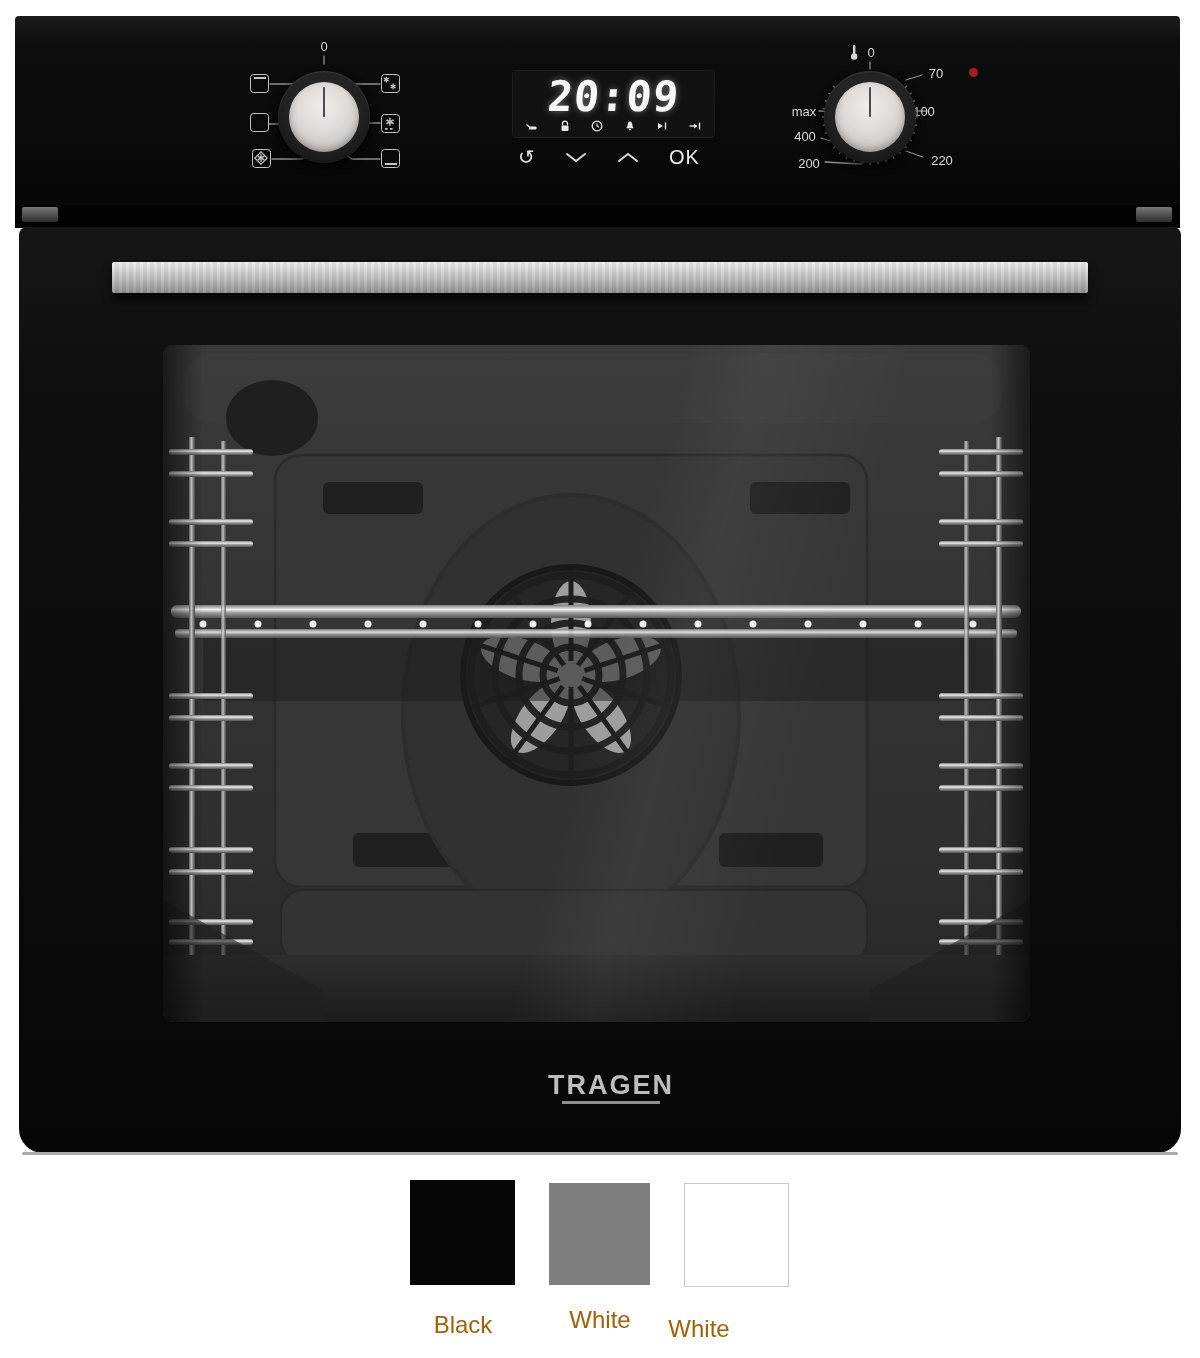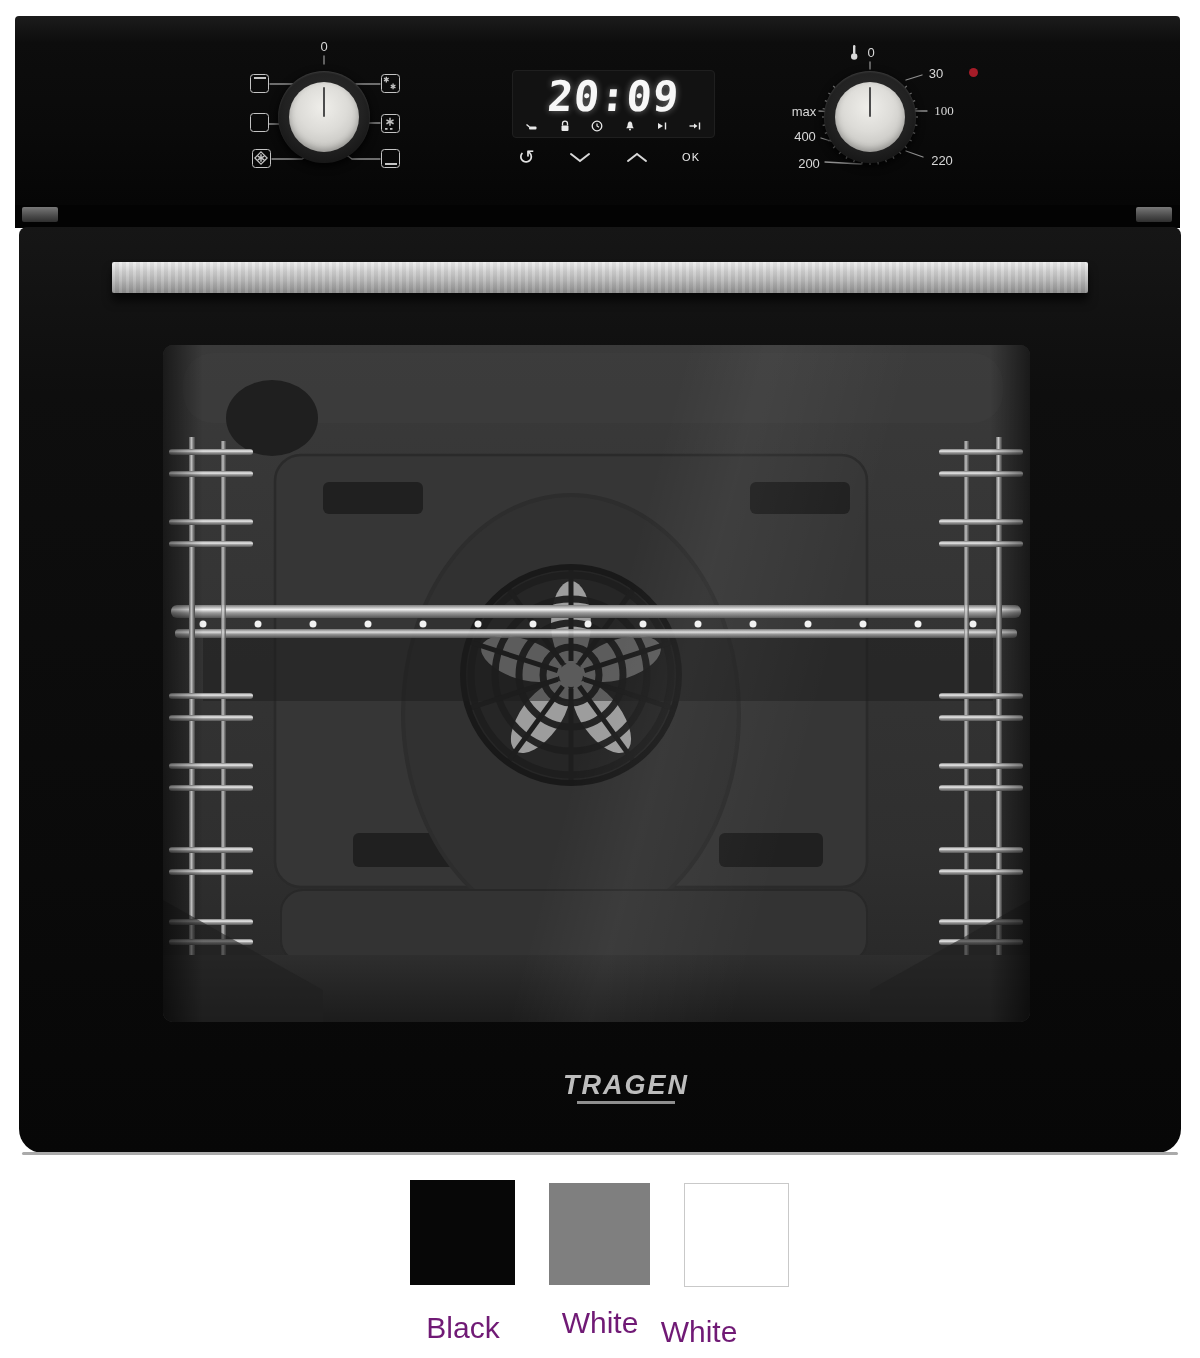--- a/index.html
+++ b/index.html
@@ -24,46 +24,46 @@
   .solid-bottom{position:absolute;bottom:2px;left:2.5px;right:2.5px;height:0;border-top:2px solid #c4c4c4;}
   .display{position:absolute;left:497px;top:54px;width:203px;height:68px;background:#121212;
     border:1px solid #1f1f1f;border-radius:4px;}
   .display-time{position:absolute;top:1px;left:0;right:0;text-align:center;
     font-family:"DejaVu Sans Mono",monospace;font-weight:bold;font-size:42px;color:#f7f7f7;
     transform:skewX(-5deg);text-shadow:0 0 7px rgba(255,255,255,.4);letter-spacing:1px;}
   .status-row{position:absolute;left:12px;right:12px;bottom:4px;display:flex;justify-content:space-between;align-items:center;}
   .btn-row{position:absolute;left:503px;top:130px;width:182px;height:22px;display:flex;
     justify-content:space-between;align-items:center;color:#e2e2e2;}
   .cycle-glyph{font-size:20px;line-height:20px;color:#e2e2e2;transform:scaleX(-1);}
-  .ok-label{font-size:11px;letter-spacing:1px;color:#ececec;}
+  .ok-label{font-size:20px;letter-spacing:1px;color:#ececec;}
   .indicator{position:absolute;left:954px;top:52px;width:9px;height:9px;border-radius:50%;}
   
   .gap{position:absolute;left:15px;top:205px;width:1165px;height:23px;background:#030303;}
   .hinge{position:absolute;top:207px;width:36px;height:15px;border-radius:2px;
     background:linear-gradient(180deg,#787878,#4a4a4a 60%,#2e2e2e);}
   
   .door{position:absolute;left:19px;top:227px;width:1162px;height:926px;
     background:linear-gradient(180deg,#161616 0%,#0e0e0e 18%,#0a0a0a 70%,#070707 100%);
     border-radius:8px 8px 24px 24px;}
   .door-bottom-line{position:absolute;left:22px;top:1152px;width:1156px;height:3px;background:#aaaaaa;border-radius:2px;}
   .handle{position:absolute;left:93px;top:35px;width:976px;height:31px;border-radius:2px;
     background:linear-gradient(180deg,#ededed 0%,#d2d2d2 30%,#b9b9b9 60%,#8f8f8f 100%);
     box-shadow:0 8px 10px rgba(0,0,0,.65);}
   .handle:after{content:"";position:absolute;left:0;right:0;top:0;height:100%;
     background:repeating-linear-gradient(90deg,rgba(255,255,255,.07) 0 3px,rgba(0,0,0,.05) 3px 7px);}
   .window{position:absolute;left:144px;top:118px;width:867px;height:677px;border-radius:10px;
     overflow:hidden;background:#2c2c2c;box-shadow:inset 0 0 22px rgba(0,0,0,.9);}
   .window:after{content:"";position:absolute;inset:0;
     background:linear-gradient(105deg,transparent 50%,rgba(255,255,255,.045) 58%,transparent 72%);}
-  .logo{position:absolute;left:607px;top:845px;transform:translateX(-50%);text-align:center;font-style:italic;}
+  .logo{position:absolute;left:592px;top:845px;transform:translateX(-50%);text-align:center;}
   .logo-text{color:#bdbdbd;font-size:27px;font-weight:bold;letter-spacing:2px;line-height:26px;}
   .logo-underline{margin:3px auto 0;width:98px;height:2.5px;background:#8f8f8f;}
   
   .swatch{position:absolute;}
-  .swatch-label{position:absolute;transform:translateX(-50%);font-size:30px;color:#701a75;}
+  .swatch-label{position:absolute;transform:translateX(-50%);font-size:24px;color:#a16207;}
 </style>
 </head>
 <body>
 
 <div class="stage">
 
   <div>
 
     <div class="control-panel">
 
@@ -206,22 +206,22 @@
           <polyline points="3,9 12,2 21,9" fill="none" stroke="#d8d8d8" stroke-width="2" stroke-linecap="round"></polyline>
         </svg>
         <span class="ok-label">OK</span>
       </div>
 
       <svg width="12" height="18" viewBox="0 0 12 18" style="position:absolute;left:833px;top:27px;">
         <rect x="5" y="2" width="2.4" height="9" rx="1.2" fill="#d8d8d8"></rect>
         <circle cx="6.2" cy="13.5" r="3.2" fill="#d8d8d8"></circle>
       </svg>
       <div class="small-label" style="left:856px;top:36px;">0</div>
-      <div class="small-label" style="left:921px;top:57px;">30</div>
-      <div class="small-label" style="left:929px;top:95px;font-family:Liberation Serif, serif;">100</div>
+      <div class="small-label" style="left:921px;top:57px;">70</div>
+      <div class="small-label" style="left:909px;top:95px;">100</div>
       <div class="small-label" style="left:927px;top:144px;">220</div>
       <div class="small-label" style="left:794px;top:147px;text-align:right;">200</div>
       <div class="small-label" style="left:790px;top:120px;">400</div>
       <div class="small-label" style="left:789px;top:95px;">max</div>
 
       <div class="knob" style="left:809px;top:55px;">
         <div class="knob-inner">
           <div class="knob-pointer"></div>
         </div>
       </div>

